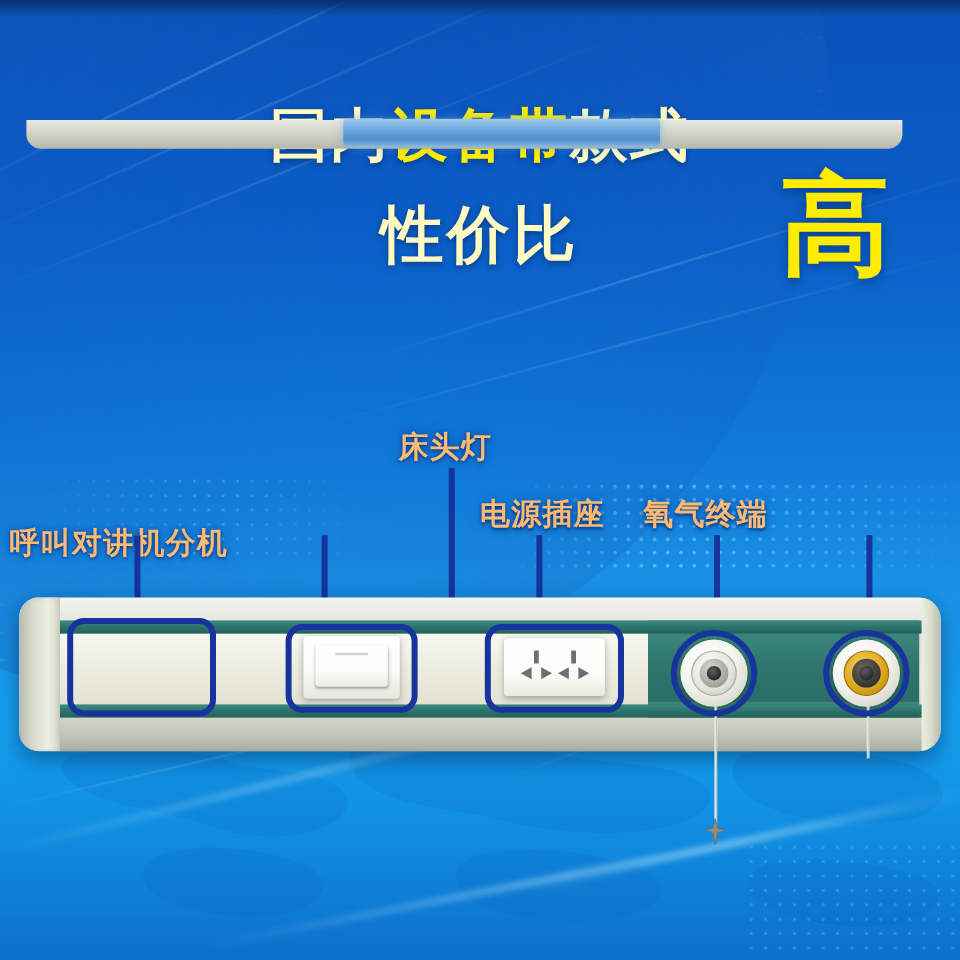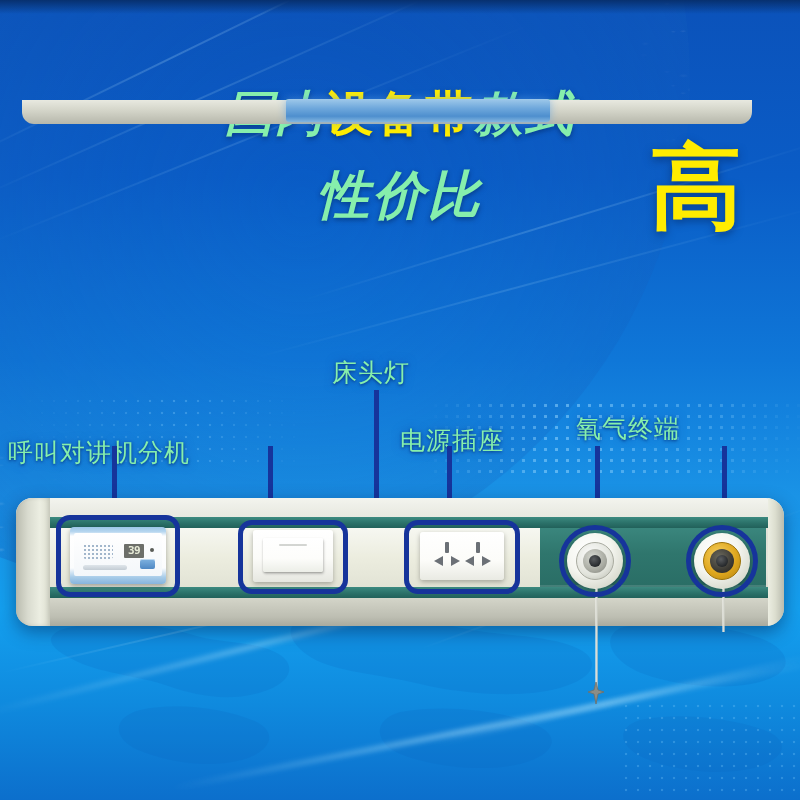--- a/index.html
+++ b/index.html
@@ -111,35 +111,35 @@
     font-family:"DejaVu Sans", sans-serif;
     font-size:48px; font-weight:bold; letter-spacing:2px;
     line-height:1.06;
     white-space:nowrap;
   }
   .hl-line2 {
     margin-top:22px;
     font-size:52px; font-weight:bold; letter-spacing:3px;
     white-space:nowrap;
   }
-  .w { color:#86efac; text-shadow:0 2px 5px rgba(4,30,80,.55);font-style:italic; }
+  .w { color:#fef9c3; text-shadow:0 2px 5px rgba(4,30,80,.55); }
   .y { color:#ffec00; text-shadow:0 2px 5px rgba(4,30,80,.55); }
   .big-gao {
     position:absolute;
     left:650px; top:142px;
     font-size:92px; font-weight:bold;
     color:#ffec00;
     text-shadow:0 3px 8px rgba(4,30,80,.5);
     line-height:1;
   }
 
   
   .callout {
     position:absolute;
-    font-size:25px; font-weight:normal; color:#86efac;
+    font-size:25px; font-weight:bold; color:#fdba74;
     white-space:nowrap;
     text-shadow:0 1px 3px rgba(4,40,110,.85), 0 0 10px rgba(10,60,160,.55);
     letter-spacing:1px;
   }
 
   
   .leader {
     position:absolute;
     width:5px;
     background:#16349b;
@@ -399,22 +399,22 @@
       <span class="w">国内</span><span class="y">设备带</span><span class="w">款式</span>
     </div>
     <div class="hl-line2">
       <span class="w">性价比</span>
     </div>
   </div>
   <div class="big-gao">高</div>
 
   <div class="callout" style="left:8px;  top:436px;">呼叫对讲机分机</div>
   <div class="callout" style="left:332px;top:356px;">床头灯</div>
-  <div class="callout" style="left:400px;top:424px;">电源插座</div>
-  <div class="callout" style="left:536px;top:412px;margin-left:40px;">氧气终端</div>
+  <div class="callout" style="left:400px;top:412px;">电源插座</div>
+  <div class="callout" style="left:536px;top:412px;">氧气终端</div>
 
   <div class="leader" style="left:112px; top:446px; height:80px;"></div>
   <div class="leader" style="left:268px; top:446px; height:84px;"></div>
   <div class="leader" style="left:374px; top:390px; height:218px;"></div>
   <div class="leader" style="left:447px; top:446px; height:86px;"></div>
   <div class="leader" style="left:595px; top:446px; height:92px;"></div>
   <div class="leader" style="left:722px; top:446px; height:90px;"></div>
 
   <div class="panel">
     <div class="panel-body">
@@ -422,29 +422,20 @@
       <div class="teal-block"></div>
       <div class="stripe-top"></div>
       <div class="stripe-bot"></div>
       <div class="endcap-l"></div>
       <div class="endcap-r"></div>
     </div>
   </div>
   <div class="rail"></div>
   <div class="diffuser"></div>
 
-  <div class="intercom">
-    <div class="ic-face">
-      <div class="ic-grille"></div>
-      <div class="ic-lcd">39</div>
-      <div class="ic-dot"></div>
-      <div class="ic-slot"></div>
-      <div class="ic-btn"></div>
-    </div>
-  </div>
 
   <div class="switch">
     <div class="switch-rocker"></div>
   </div>
 
   <div class="socket">
     <div class="sock-pair a">
       <div class="pin-v"></div>
       <div class="pin-l"></div>
       <div class="pin-r"></div>

